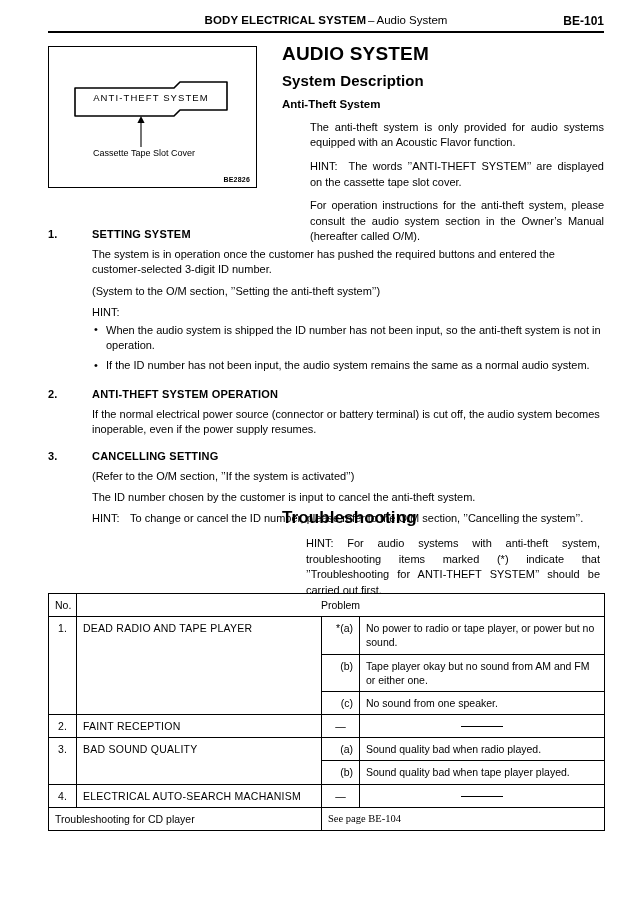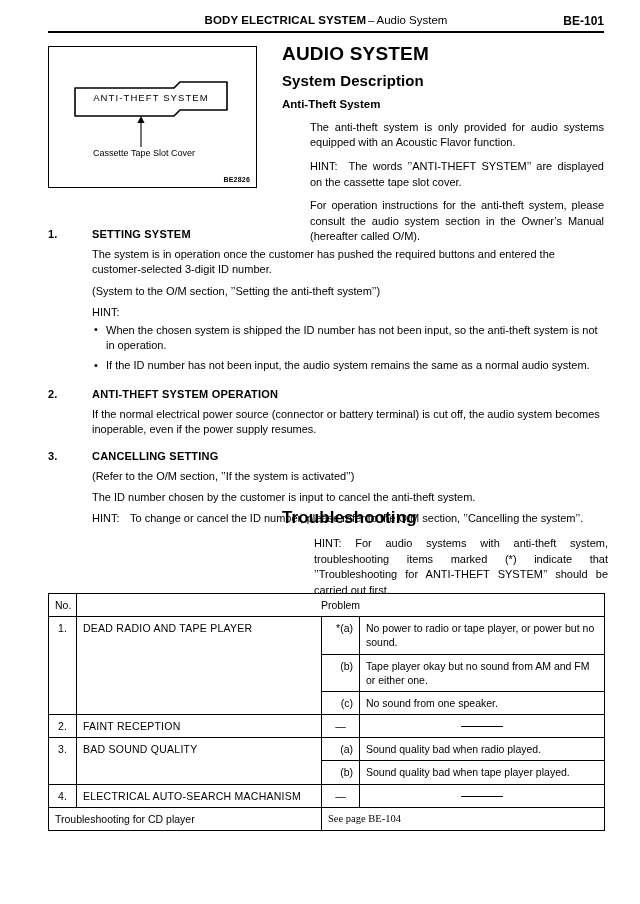--- a/index.html
+++ b/index.html
@@ -197,21 +197,21 @@
     top: 508px;
     width: 322px;
   }
   .ts-title {
     font-size: 17px;
     font-weight: bold;
     letter-spacing: 0.1px;
     margin: 0 0 8px 0;
   }
   .ts-hint {
-    margin-left: 32px;
+    margin-left: 24px;
     width: 294px;
     font-size: 11px;
     line-height: 1.42;
     text-align: justify;
     text-align-last: left;
   }
 
   
   .ts-table {
     position: absolute;
@@ -321,21 +321,21 @@
   <div class="sec">
     <div class="sec-head">
       <span class="sec-num">1.</span>
       <span class="sec-title">SETTING SYSTEM</span>
     </div>
     <div class="sec-body">
       <p class="para">The system is in operation once the customer has pushed the required buttons and entered the customer-selected 3-digit ID number.</p>
       <p class="para">(System to the O/M section, ’’Setting the anti-theft system’’)</p>
       <p class="hint-label">HINT:</p>
       <ul class="bullets">
-        <li>When the chosen system is shipped the ID number has not been input, so the anti-theft system is not in operation.</li>
+        <li>When the audio system is shipped the ID number has not been input, so the anti-theft system is not in operation.</li>
         <li>If the ID number has not been input, the audio system remains the same as a normal audio system.</li>
       </ul>
     </div>
   </div>
 
   <div class="sec" style="margin-top:14px;">
     <div class="sec-head">
       <span class="sec-num">2.</span>
       <span class="sec-title">ANTI-THEFT SYSTEM OPERATION</span>
     </div>

